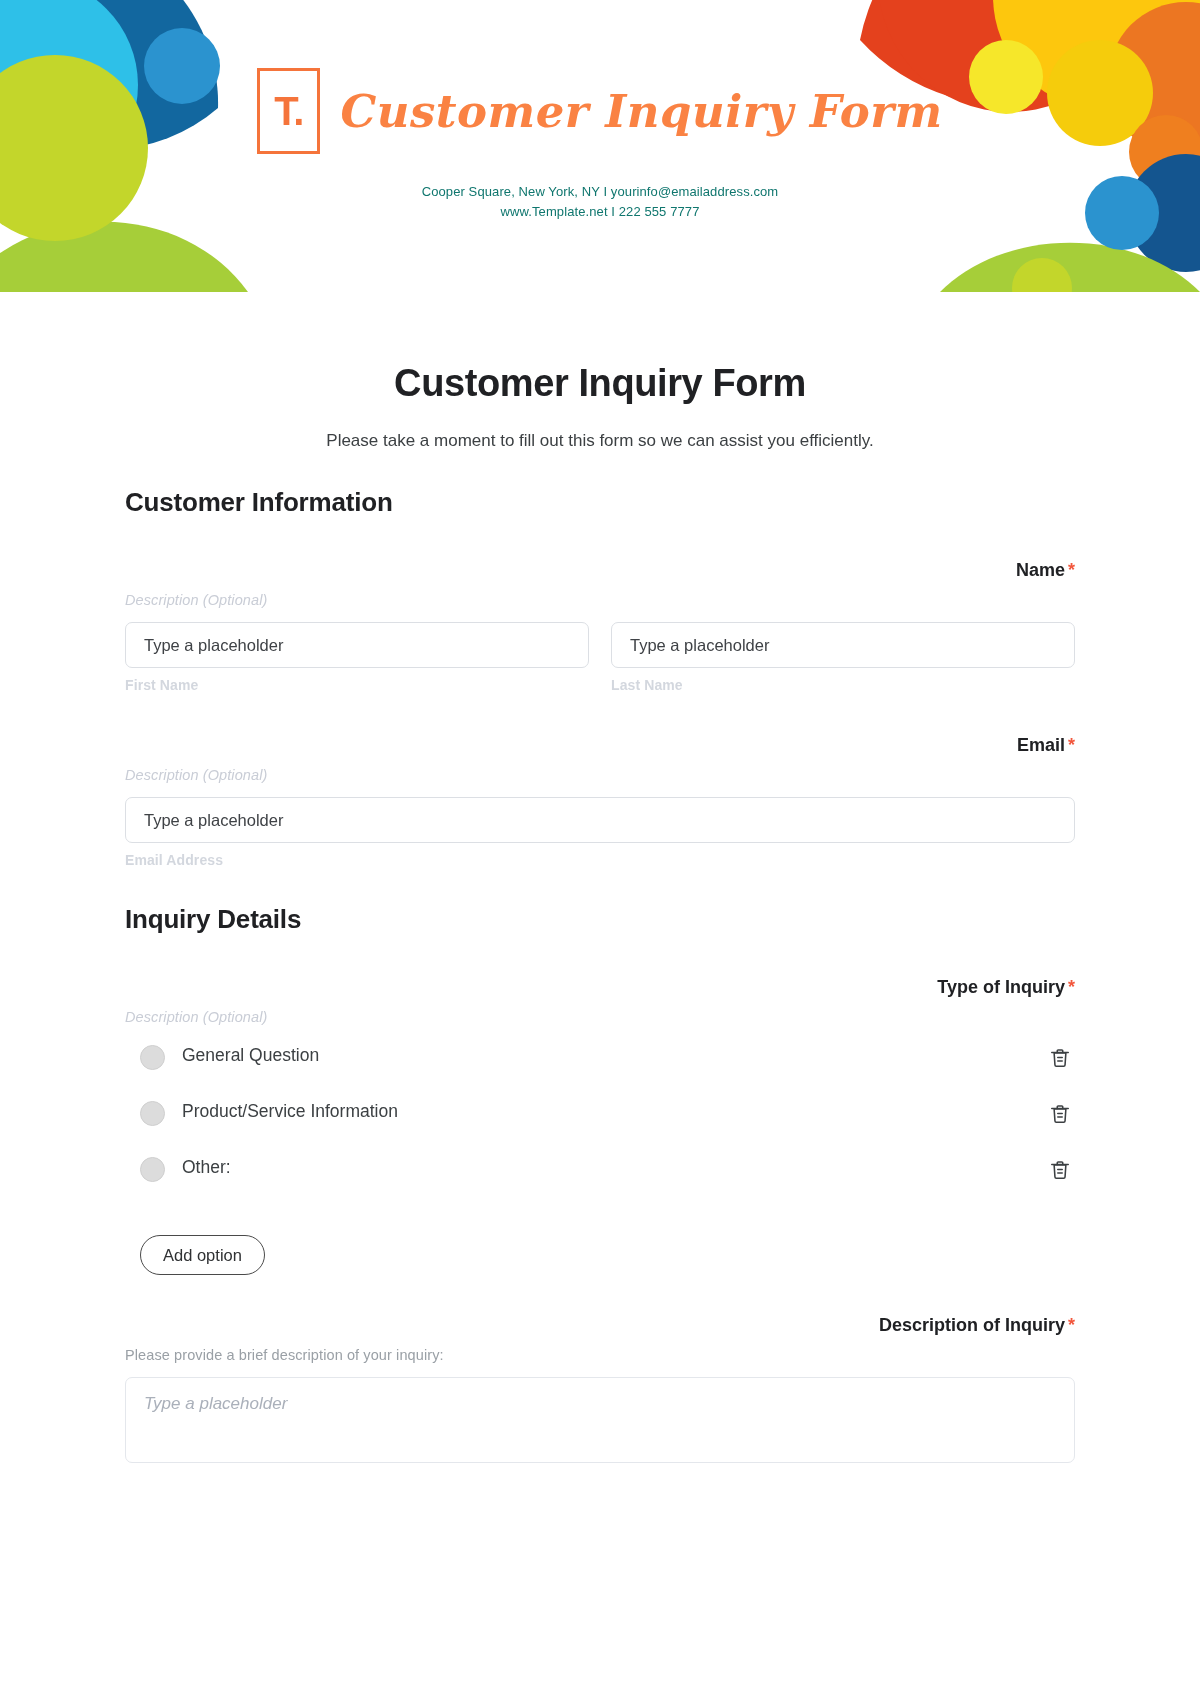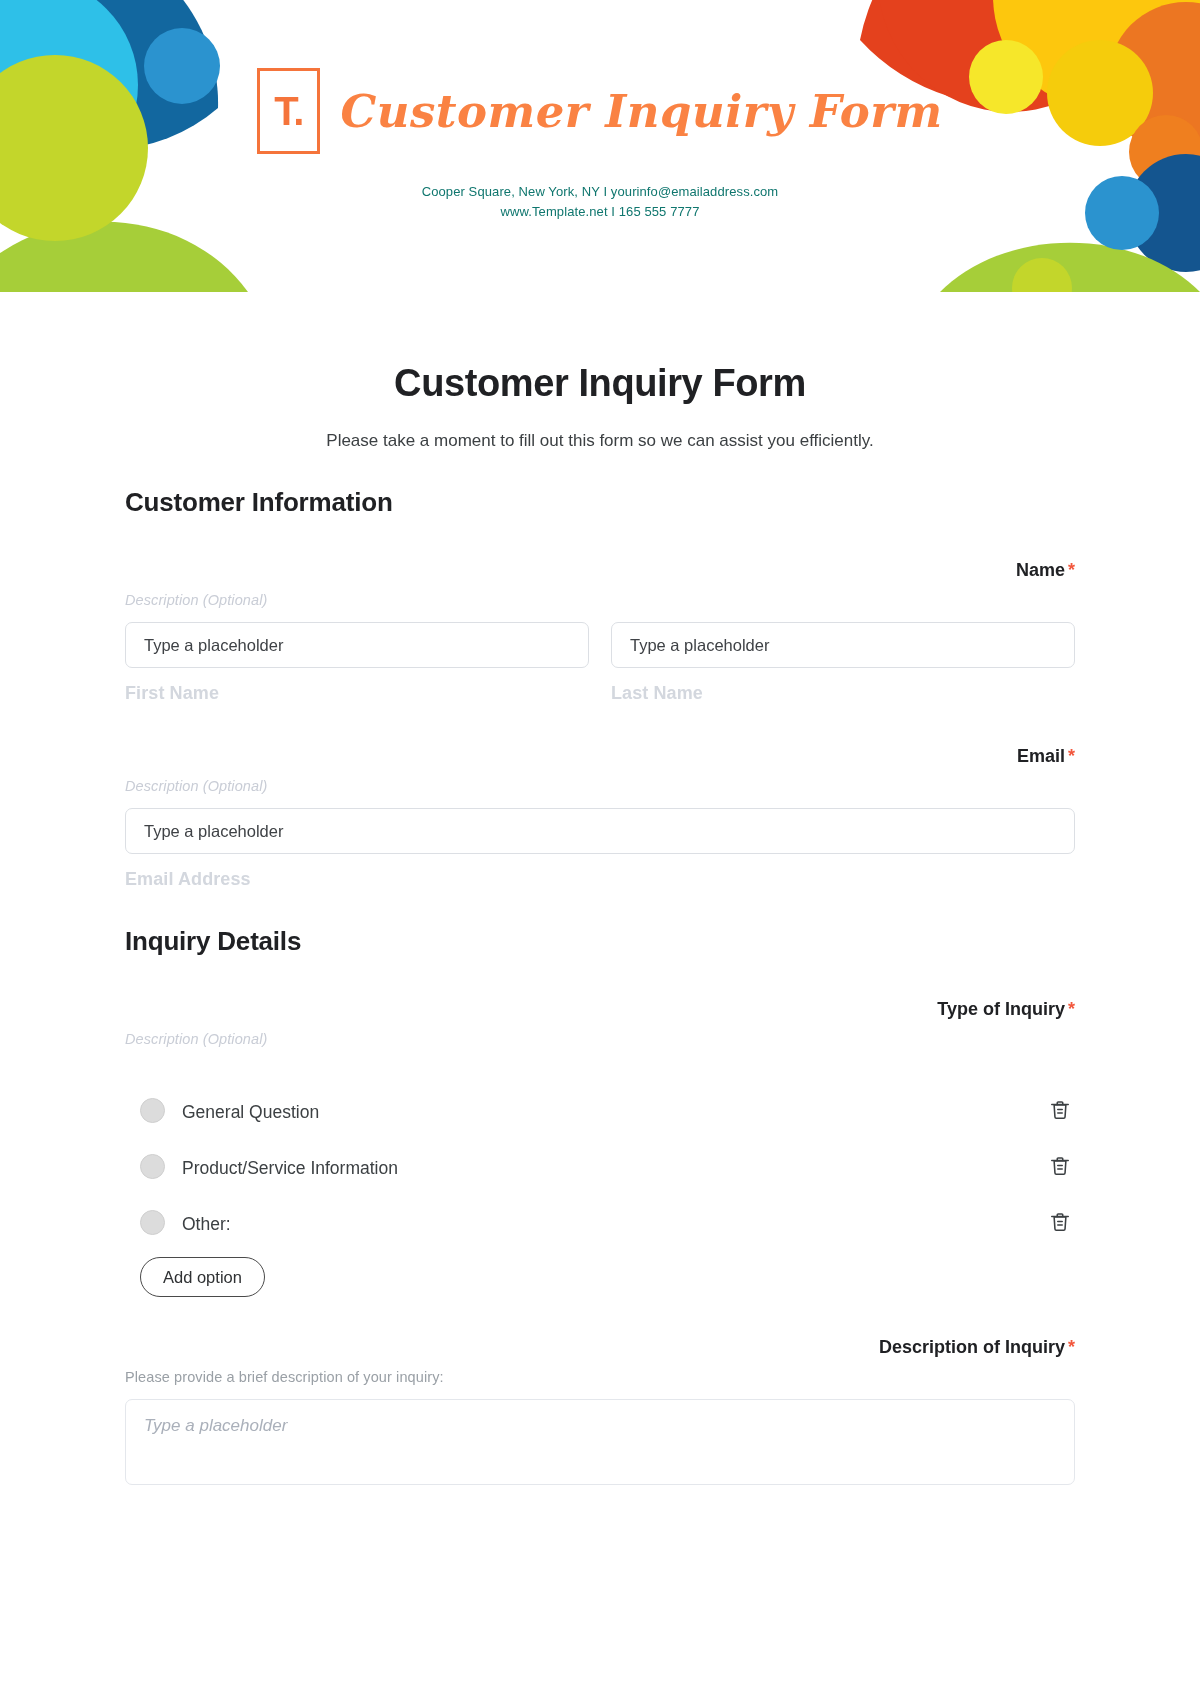--- a/index.html
+++ b/index.html
@@ -180,36 +180,36 @@
     font-size: 17px;
     color: #aab0ba;
     outline: none;
     resize: none;
     line-height: 1.4;
   }
 
   .text-area::placeholder { color: #aab0ba; opacity: 1; font-style: italic; }
 
   .sub-label {
-    font-size: 18px;
+    font-size: 14px;
     font-weight: bold;
     color: #d3d7de;
-    margin-top: 15px;
+    margin-top: 9px;
     letter-spacing: 0.1px;
   }
 
   .sub-label-row { display: flex; gap: 22px; }
   .sub-label-row > div { flex: 1; }
 
   
   .option-list { margin-top: 20px; }
 
   .option-row {
     display: flex;
-    align-items: flex-end;
+    align-items: flex-start;
     height: 56px;
   }
 
   .radio-dot {
     width: 25px;
     height: 25px;
     border-radius: 50%;
     background: #dcdcdc;
     border: 1px solid #cfcfcf;
     flex: 0 0 auto;
@@ -280,21 +280,21 @@
   <div class="banner-inner">
     <div class="brand-row">
       <div class="logo-box">
         <span class="logo-glyph">T.</span>
       </div>
       <div class="brand-title">Customer Inquiry Form</div>
     </div>
 
     <div class="contact-lines">
       <div>Cooper Square, New York, NY  I  yourinfo@emailaddress.com</div>
-      <div>www.Template.net  I  165 555 7777</div>
+      <div>www.Template.net  I  222 555 7777</div>
     </div>
   </div>
 </div>
 
 <div class="sheet">
 
   <h1 class="form-title">Customer Inquiry Form</h1>
   <p class="form-subtitle">Please take a moment to fill out this form so we can assist you efficiently.</p>
 
   <h2 class="section-heading">Customer Information</h2>

